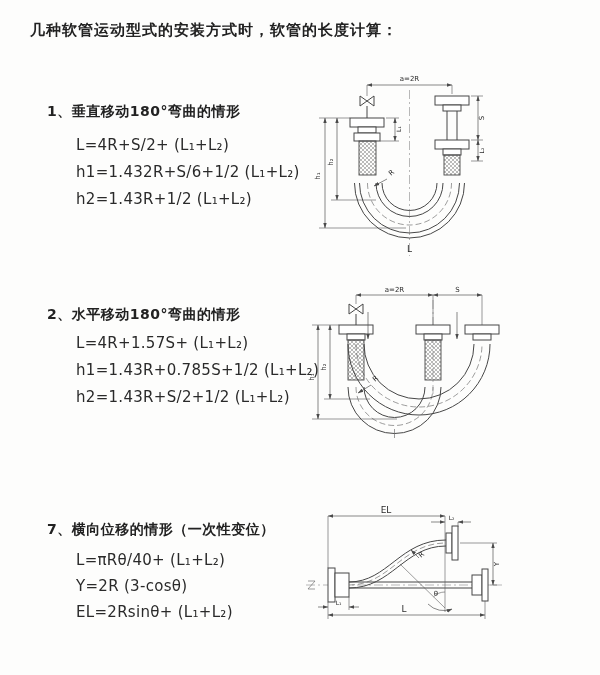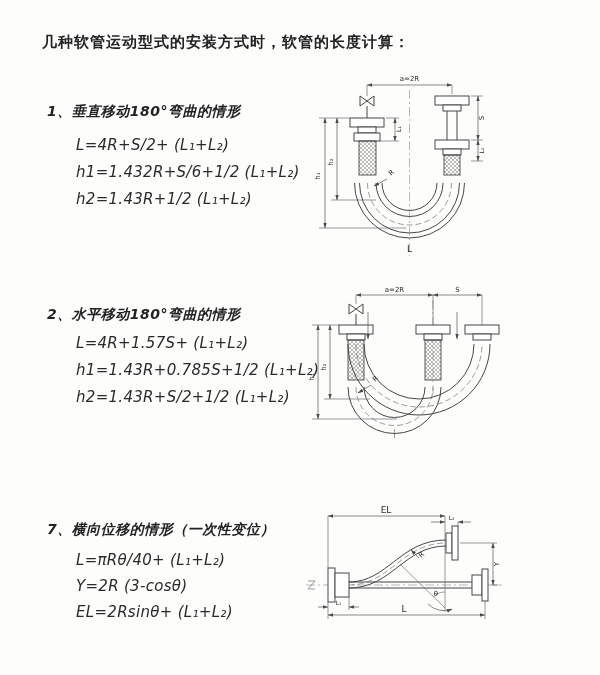--- a/index.html
+++ b/index.html
@@ -1,22 +1,22 @@
 <!DOCTYPE html>
 <html><head>
 <meta charset="utf-8">
 <style>
   html,body{margin:0;padding:0;}
   body{
     width:600px;height:675px;position:relative;background:#fdfdfc;
     font-family:"DejaVu Sans","Liberation Sans",sans-serif;color:#222;overflow:hidden;
   }
-  .title{position:absolute;left:30px;top:21px;font-size:15px;font-weight:700;letter-spacing:1px;margin:12px;}
-  .heading{position:absolute;font-size:14px;font-weight:700;letter-spacing:.5px;font-style:italic;}
-  .formula{position:absolute;font-size:15px;font-weight:400;color:#2a2a2a;letter-spacing:.3px;font-style:italic;}
+  .title{position:absolute;left:30px;top:21px;font-size:15px;font-weight:700;letter-spacing:1px;margin:0;}
+  .heading{position:absolute;font-size:14px;font-weight:700;letter-spacing:.5px;}
+  .formula{position:absolute;font-size:15px;font-weight:400;color:#2a2a2a;letter-spacing:.3px;}
   #h1{left:47px;top:103px}
   #f10{left:76px;top:136px}#f11{left:76px;top:163px}#f12{left:76px;top:190px}
   #h2{left:47px;top:306px}
   #f20{left:76px;top:334px}#f21{left:76px;top:361px}#f22{left:76px;top:388px}
   #h3{left:47px;top:521px}
   #f30{left:76px;top:551px}#f31{left:76px;top:577px}#f32{left:76px;top:603px}
   svg.diagram{position:absolute;}
   #svg1{left:303px;top:70px}
   #svg2{left:300px;top:282px}
   #svg3{left:300px;top:500px}

